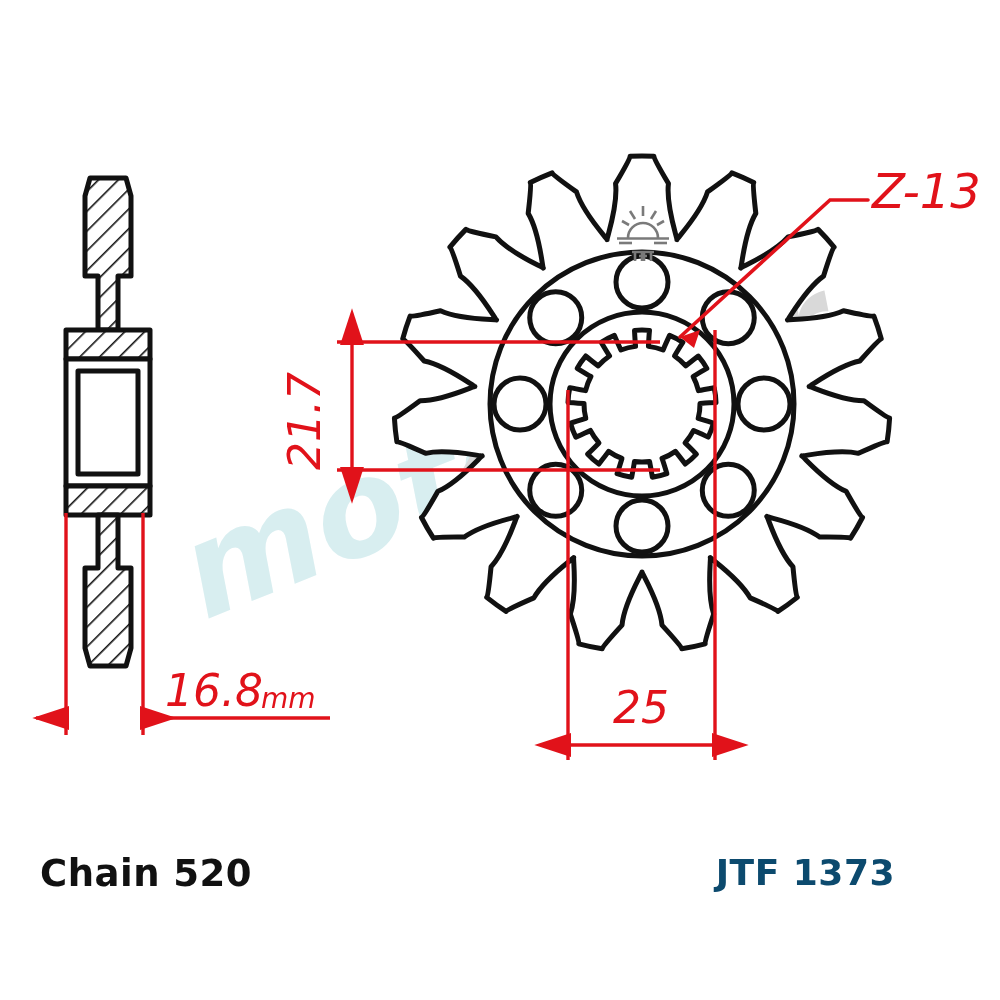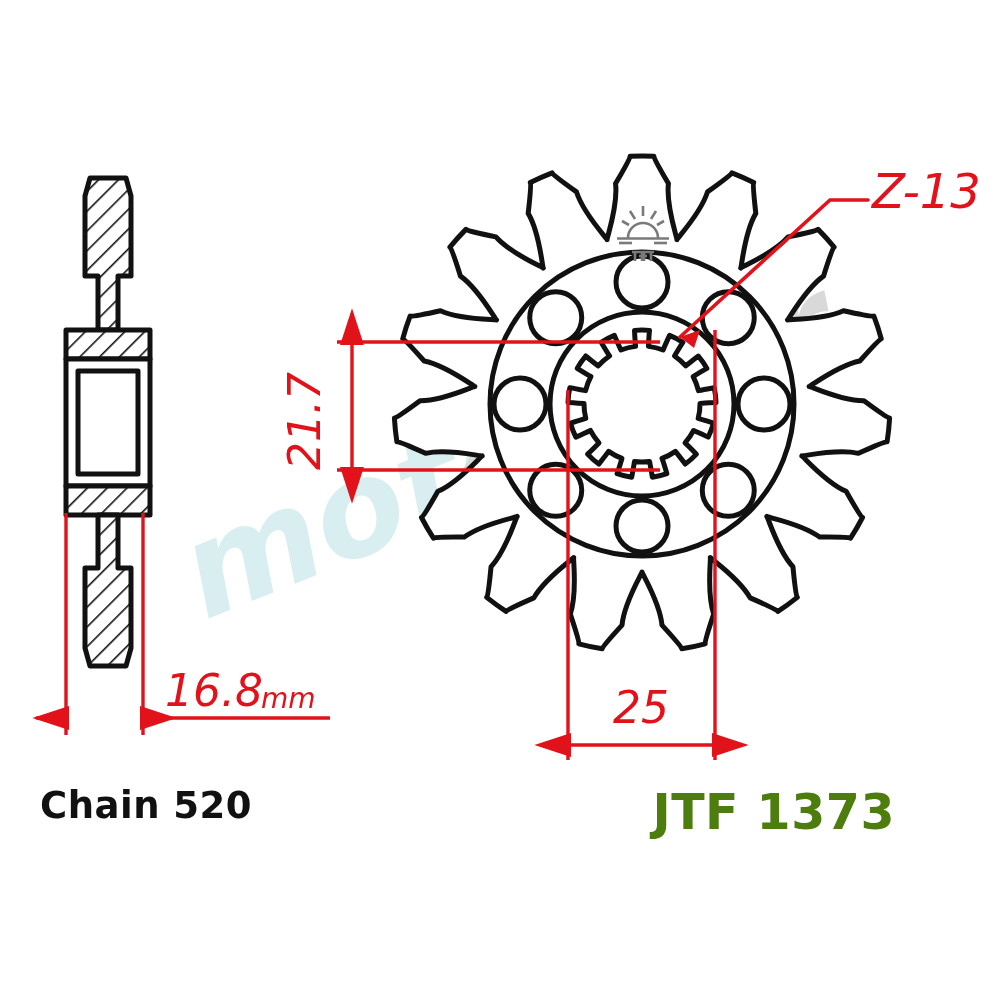--- a/index.html
+++ b/index.html
@@ -24,21 +24,21 @@
   svg.sheet {
     position: absolute;
     left: 0; top: 0;
     width: 1000px;
     height: 1000px;
     display: block;
   }
   .bottom-labels {
     position: absolute;
     left: 0;
-    top: 784px;
+    top: 852px;
     width: 933px;
     height: 60px;
     pointer-events: none;
   }
   .label-chain {
     position: absolute;
     left: 40px;
     top: 0;
     font-family: "DejaVu Sans", sans-serif;
     font-weight: 700;
@@ -46,23 +46,23 @@
     letter-spacing: 0.5px;
     color: #111111;
     white-space: nowrap;
   }
   .label-part {
     position: absolute;
     right: 38px;
     top: 0;
     font-family: "DejaVu Sans", sans-serif;
     font-weight: 700;
-    font-size: 49px;
+    font-size: 36px;
     letter-spacing: 0.5px;
-    color: #4d7c0f;
+    color: #0c4a6e;
     white-space: nowrap;
   }
 </style>
 </head>
 <body>
 
 <div id="drawing-root">
 
   <svg class="sheet" viewBox="0 0 1000 1000" xmlns="http://www.w3.org/2000/svg">
 

